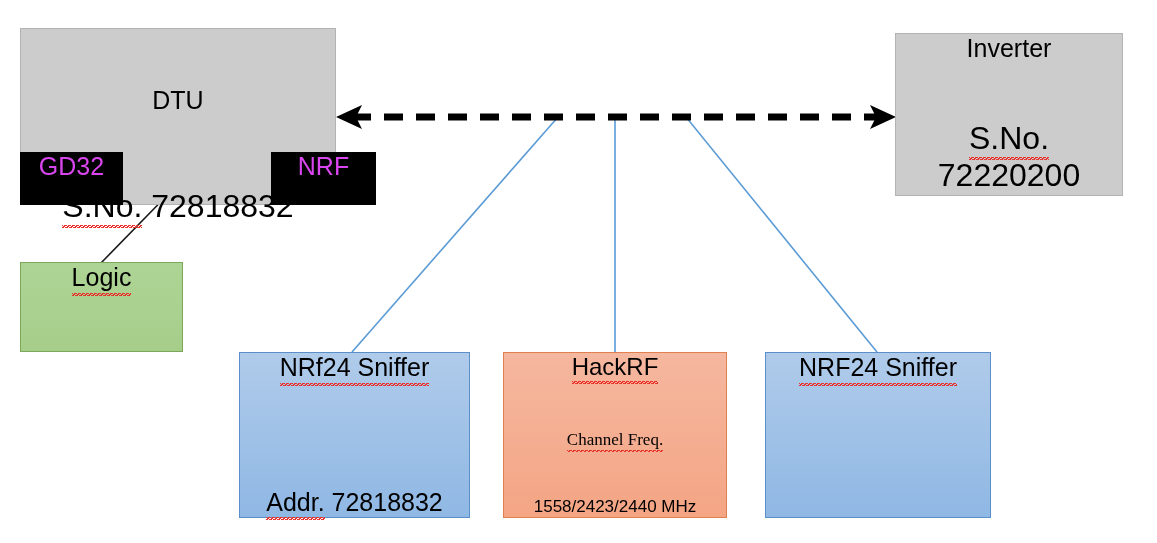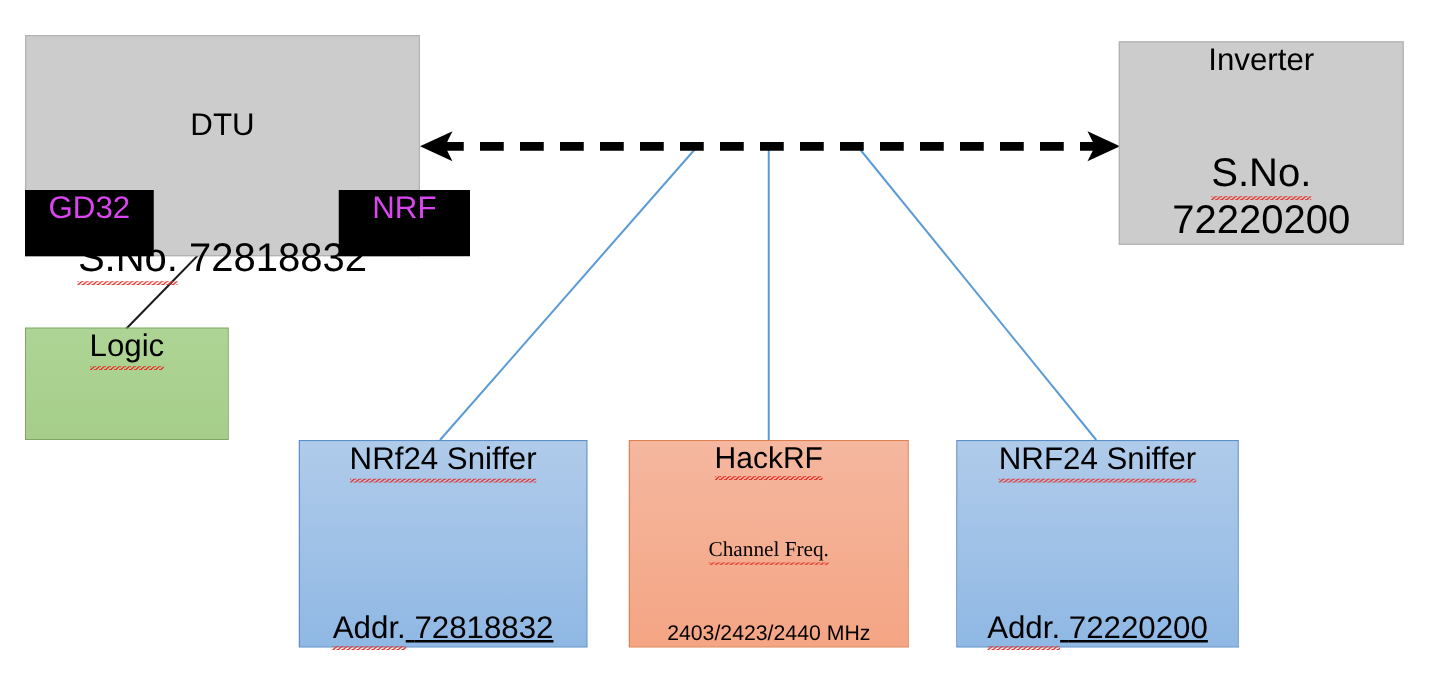--- a/index.html
+++ b/index.html
@@ -72,21 +72,20 @@
     border: 1px solid #7aa95c;
     font-size: 25px;
     z-index: 2;
   }
 
   
   .blue-block {
     background: linear-gradient(180deg, #b0cbea 0%, #8fb8e4 100%);
     border: 1px solid #5b8fc9;
     z-index: 2;
-    text-decoration: underline;
   }
   #node-sniffer-left  { left: 239px; top: 352px; width: 231px; height: 166px; }
   #node-sniffer-right { left: 765px; top: 352px; width: 226px; height: 166px; }
   .blue-block .line-1,
   .blue-block .line-2 { font-size: 25px; }
 
   
   #node-hackrf {
     left: 503px; top: 352px; width: 224px; height: 166px;
     background: linear-gradient(180deg, #f5b79f 0%, #f4a584 100%);
@@ -178,26 +177,22 @@
     </div>
   </div>
 
   <div class="node" id="node-hackrf">
     <div class="line-1">
       <span class="sp">HackRF</span>
     </div>
     <div class="line-2">
       <span class="sp sp-sm">Channel Freq.</span>
     </div>
-    <div class="line-3">2403/2423/2440 MHz</div>
+    <div class="line-3">1558/2423/2440 MHz</div>
   </div>
 
   <div class="node blue-block" id="node-sniffer-right">
     <div class="line-1">
       <span class="sp">NRF24 Sniffer</span>
     </div>
-    <div class="line-2">
-      <span class="sp">Addr.</span>
-      <span>72220200</span>
-    </div>
   </div>
 
 </div>
 
 </body></html>

